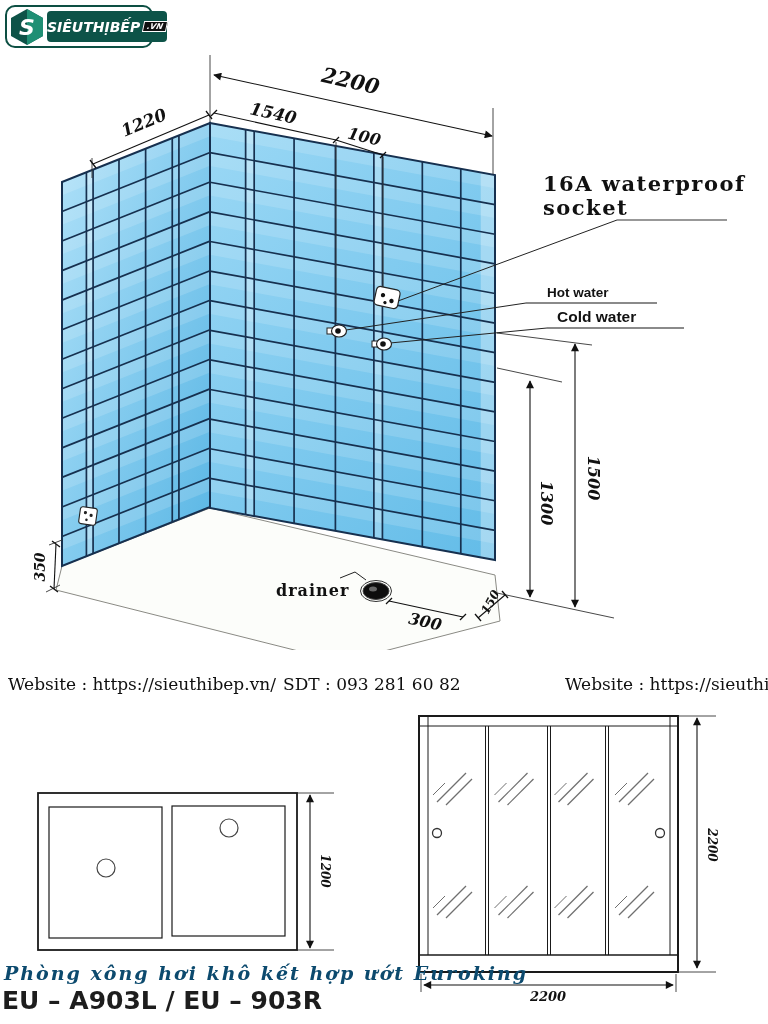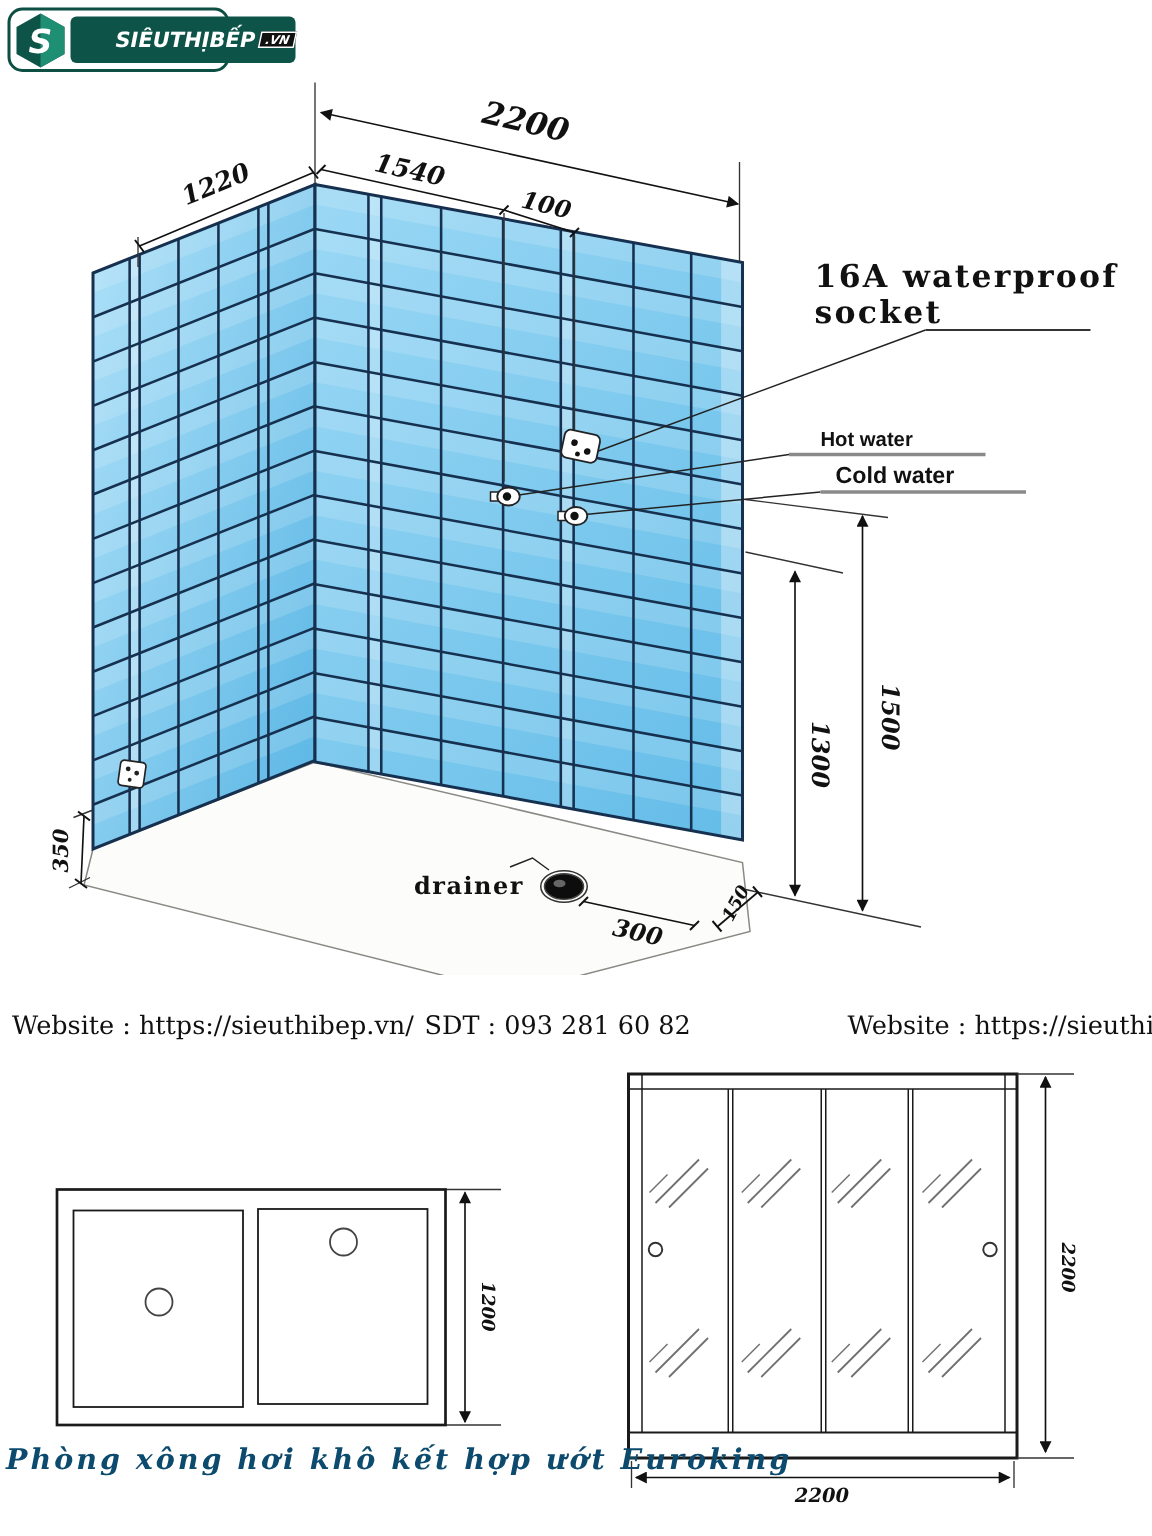--- a/index.html
+++ b/index.html
@@ -12,21 +12,21 @@
   .thin{stroke:#333;stroke-width:0.9;fill:none;}
   .dline{stroke:#111;stroke-width:1.1;fill:none;}
   .tick{stroke:#111;stroke-width:1.3;}
   .lead{stroke:#222;stroke-width:1;fill:none;}
   .uline{stroke:#8a8a8a;stroke-width:2.2;}
   #logo{position:absolute;left:5px;top:5px;width:148px;height:43px;background:#fff;
         border:2px solid #0d4f43;border-radius:10px;display:flex;align-items:center;box-sizing:border-box;}
   #logo .green{flex:1;height:31px;margin-right:4px;background:#0d5348;border-radius:4px;
         display:flex;align-items:center;justify-content:center;gap:3px;}
   #logo .brand{color:#fff;font-family:"DejaVu Sans",sans-serif;font-weight:bold;font-style:italic;
-        font-size:14px;letter-spacing:0px;white-space:nowrap;padding-left:30px;}
+        font-size:14px;letter-spacing:0px;white-space:nowrap;}
   #logo .vn{background:#111;color:#fff;border:1px solid #fff;padding:0 3px;font-size:8px;
         font-family:"DejaVu Sans",sans-serif;font-weight:bold;font-style:italic;transform:skewX(-12deg);}
   #contact{position:absolute;top:658px;left:0;width:100%;font-size:17px;color:#101010;white-space:nowrap;}
   #contact span{position:absolute;top:16px;}
   #cap1{position:absolute;left:4px;top:962px;font-family:"DejaVu Serif",serif;font-weight:bold;
         font-style:italic;font-size:19px;letter-spacing:2px;color:#0c4a6e;white-space:nowrap;}
   #cap2{position:absolute;left:2px;top:986px;font-family:"DejaVu Sans",sans-serif;font-weight:bold;
         font-size:25px;color:#1d1d1d;white-space:nowrap;}
 </style>
 </head>
@@ -303,13 +303,14 @@
       <line class="dline" x1="697" y1="718" x2="697" y2="968" marker-start="url(#arr)" marker-end="url(#arr)"></line>
       <text class="dim" font-size="12" text-anchor="middle" transform="translate(708,845) rotate(90)">2200</text>
       <line class="thin" x1="421" y1="974" x2="421" y2="992"></line>
       <line class="thin" x1="676" y1="974" x2="676" y2="992"></line>
       <line class="dline" x1="424" y1="985" x2="673" y2="985" marker-start="url(#arr)" marker-end="url(#arr)"></line>
       <text class="dim" font-size="13" text-anchor="middle" x="548" y="1001">2200</text>
     </g>
   </svg>
 
   <div id="cap1">Phòng xông hơi khô kết hợp ướt Euroking</div>
+  <div id="cap2">EU – A903L / EU – 903R</div>
 </div>
 
 </body></html>

